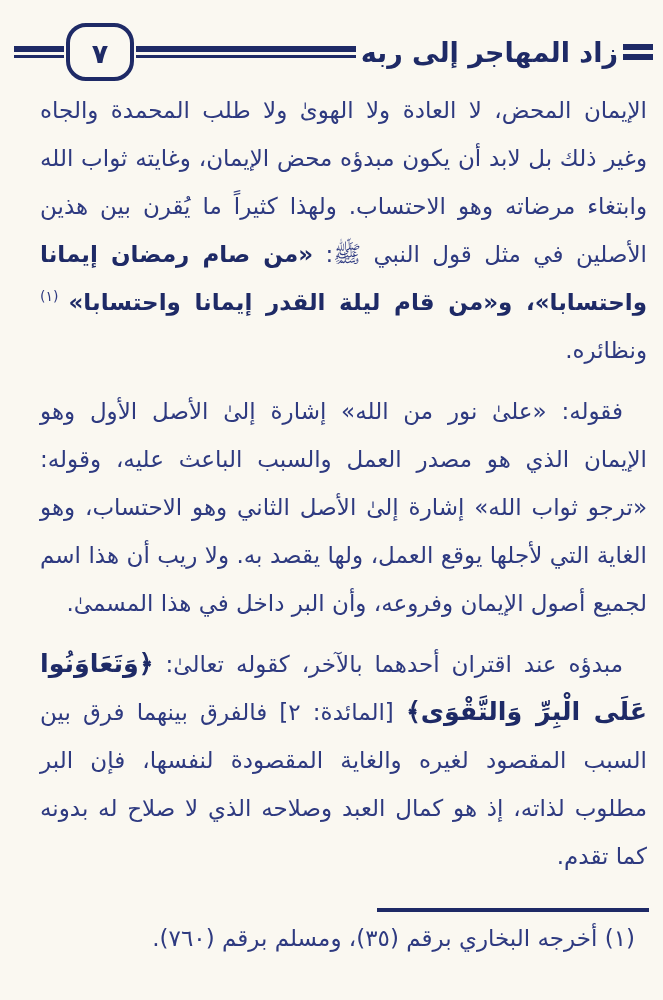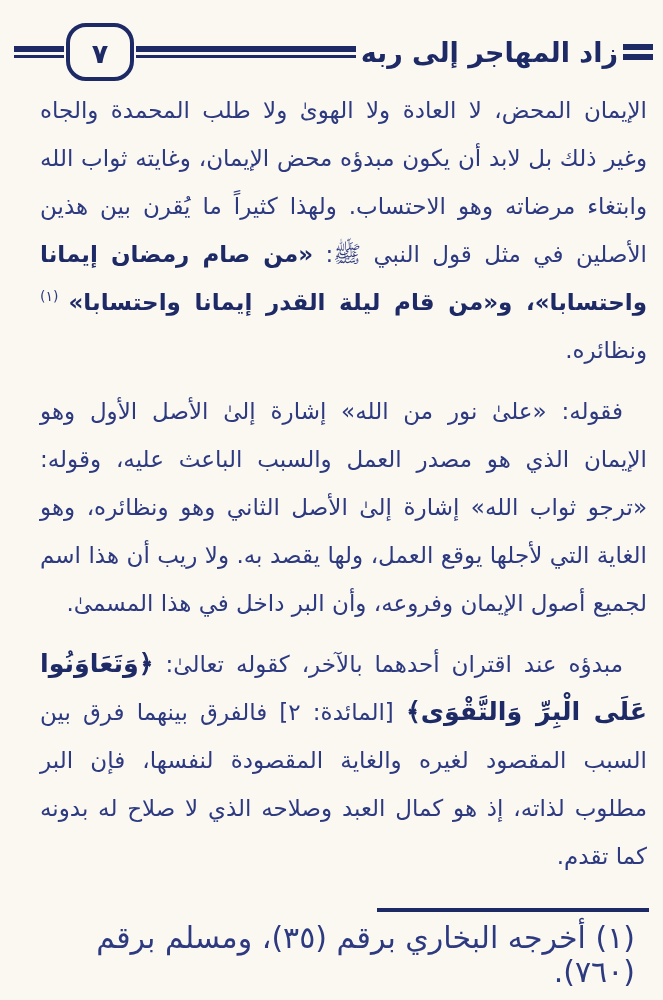--- a/index.html
+++ b/index.html
@@ -114,21 +114,21 @@
     left: 16px;
     direction: rtl;
   }
   .footnote-rule {
     width: 272px;
     height: 3.5px;
     background: var(--ink-dark, #1e2a66);
   }
   .footnote-text {
     margin: 9px 14px 0 0;
-    font-size: 30px;
+    font-size: 23px;
     color: var(--ink, #2e3a80);
     text-align: right;
     line-height: 34px;
   }
 </style>
 </head>
 <body>
 
 <div class="page">
 
@@ -137,21 +137,21 @@
     <h1 class="title">زاد المهاجر إلى ربه</h1>
     <span class="dline flexfill"></span>
     <span class="badge">
       <span>٧</span>
     </span>
     <span class="dline tail"></span>
   </header>
 
   <main class="body">
     <p class="para noindent"><span class="seg-n">الإيمان المحض، لا العادة ولا الهوىٰ ولا طلب المحمدة والجاه وغير ذلك بل لابد أن يكون مبدؤه محض الإيمان، وغايته ثواب الله وابتغاء مرضاته وهو الاحتساب. ولهذا كثيراً ما يُقرن بين هذين الأصلين في مثل قول النبي ﷺ: </span><span class="seg-b">«من صام رمضان إيمانا واحتسابا»، و«من قام ليلة القدر إيمانا واحتسابا»</span><sup class="seg-sup"> (١)</sup><span class="seg-n"> ونظائره.</span></p>
-    <p class="para"><span class="seg-n">فقوله: «علىٰ نور من الله» إشارة إلىٰ الأصل الأول وهو الإيمان الذي هو مصدر العمل والسبب الباعث عليه، وقوله: «ترجو ثواب الله» إشارة إلىٰ الأصل الثاني وهو ونظائره، وهو الغاية التي لأجلها يوقع العمل، ولها يقصد به. ولا ريب أن هذا اسم لجميع أصول الإيمان وفروعه، وأن البر داخل في هذا المسمىٰ.</span></p>
+    <p class="para"><span class="seg-n">فقوله: «علىٰ نور من الله» إشارة إلىٰ الأصل الأول وهو الإيمان الذي هو مصدر العمل والسبب الباعث عليه، وقوله: «ترجو ثواب الله» إشارة إلىٰ الأصل الثاني وهو الاحتساب، وهو الغاية التي لأجلها يوقع العمل، ولها يقصد به. ولا ريب أن هذا اسم لجميع أصول الإيمان وفروعه، وأن البر داخل في هذا المسمىٰ.</span></p>
     <p class="para"><span class="seg-n">مبدؤه عند اقتران أحدهما بالآخر، كقوله تعالىٰ: </span><span class="seg-q">﴿وَتَعَاوَنُوا عَلَى الْبِرِّ وَالتَّقْوَى﴾</span><span class="seg-n"> [المائدة: ٢] فالفرق بينهما فرق بين السبب المقصود لغيره والغاية المقصودة لنفسها، فإن البر مطلوب لذاته، إذ هو كمال العبد وصلاحه الذي لا صلاح له بدونه كما تقدم.</span></p>
   </main>
 
   <div class="footnote">
     <div class="footnote-rule"></div>
     <p class="footnote-text">(١) أخرجه البخاري برقم (٣٥)، ومسلم برقم (٧٦٠).</p>
   </div>
 
 </div>
 

